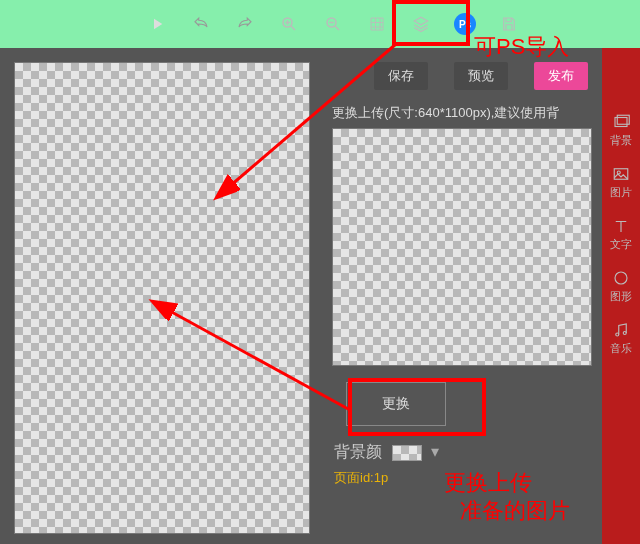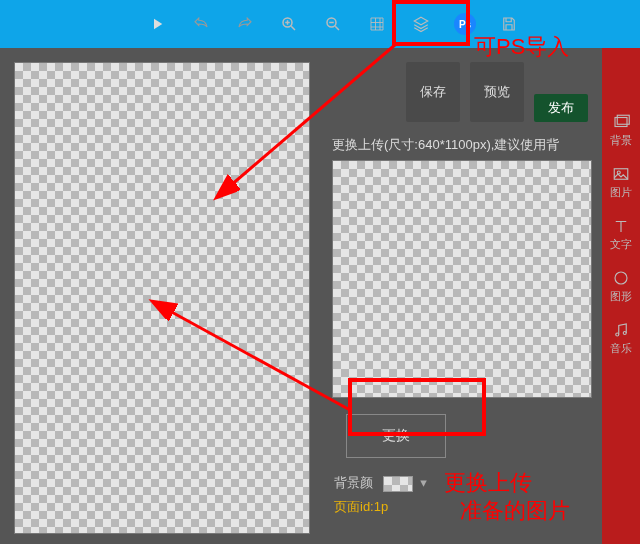--- a/index.html
+++ b/index.html
@@ -1,37 +1,37 @@
 <!DOCTYPE html>
 <html><head>
 <meta charset="utf-8">
 <style>
 * { margin:0; padding:0; box-sizing:border-box; font-family:"Microsoft YaHei",Arial,sans-serif; }
 body { width:640px; height:544px; background:#5a5a5a; overflow:hidden; position:relative; }
 
 
-.toolbar { height:48px; background:#0ea5e9; display:flex; align-items:center; padding-left:140px; gap:10px; }
+.toolbar { height:48px; background:#86efac; display:flex; align-items:center; padding-left:140px; gap:10px; }
 .tb-btn { width:34px; height:34px; display:flex; align-items:center; justify-content:center; color:#bbb; cursor:pointer; border-radius:3px; }
 .tb-btn svg { width:18px; height:18px; fill:currentColor; stroke:currentColor; }
 .ps-badge { width:22px; height:22px; background:#1a86ff; border-radius:50%; display:flex; align-items:center; justify-content:center; font-size:10px; color:#fff; font-weight:bold; font-family:Arial; }
 
 
 .main { display:flex; height:496px; }
 .canvas-wrap { flex:0 0 320px; padding:14px 10px 14px 14px; background:#555; }
 .canvas { width:296px; height:472px; border:1px solid #777; }
 
 .right { flex:1; display:flex; background:#555; }
 .panel { flex:1; padding:10px 4px 6px 6px; display:flex; flex-direction:column; }
-.actions { display:flex; gap:10px; justify-content:flex-end; padding:4px 10px 10px 0; }
+.actions { display:flex; gap:26px; justify-content:flex-end; padding:4px 10px 10px 0; }
 .btn { padding:5px 14px; background:#4a4a4a; color:#ddd; border:none; font-size:13px; border-radius:2px; cursor:pointer; }
-.btn.primary { background:#14532d; color:#fff;margin-top:32px; }
+.btn.primary { background:#ec4899; color:#fff; }
 .desc { color:#ddd; font-size:13px; padding:4px 6px 6px; }
 .thumb { margin:0 6px; height:238px; border:1px solid #777; }
 .replace { margin:16px 6px 8px 20px; width:100px; height:44px; background:#555; color:#ddd; border:1px solid #888; font-size:14px; cursor:pointer; }
-.meta { color:#ccc; font-size:13px; padding:8px 6px 2px 8px; }
+.meta { color:#ccc; font-size:16px; padding:8px 6px 2px 8px; }
 .meta2 { color:#eab308; font-size:13px; padding:4px 6px 2px 8px; }
 .bg-thumb { display:inline-block; width:30px; height:16px; border:1px solid #999; margin-left:6px; vertical-align:middle; }
 .chev { display:inline-block; margin-left:4px; color:#aaa; }
 
 
 .sidetabs { width:38px; background:#b91c1c; display:flex; flex-direction:column; padding-top:56px; }
 .stab { height:52px; display:flex; flex-direction:column; align-items:center; justify-content:center; gap:2px; color:#bbb; font-size:11px; cursor:pointer; }
 .stab svg { width:18px; height:18px; fill:none; stroke:#bbb; stroke-width:1.5; }
 
 

